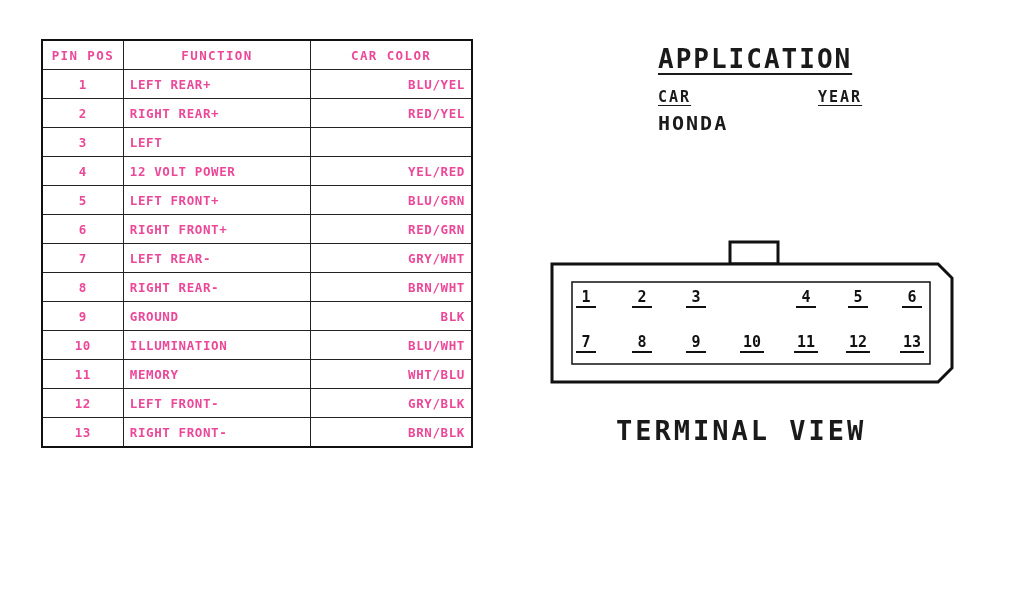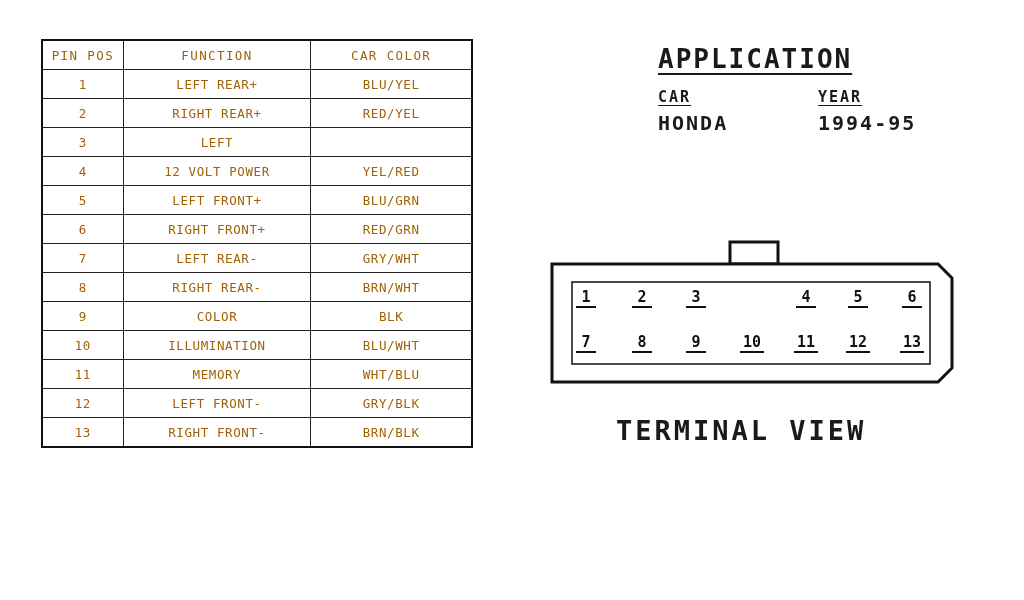--- a/index.html
+++ b/index.html
@@ -28,45 +28,45 @@
     width: 100%;
     border: 2px solid #111;
     background: #fff;
   }
   table.pin-table th,
   table.pin-table td {
     border: 1px solid #222;
     height: 28px;
     padding: 0 6px;
     font-size: 12.5px;
-    font-weight: normal;
+    font-weight: bold;
     letter-spacing: 0.6px;
-    color: #a16207;
+    color: #ec4899;
     font-family: "DejaVu Sans Mono", monospace;
   }
   table.pin-table thead th {
     text-align: center;
     letter-spacing: 1.4px;
     font-size: 12.5px;
   }
   table.pin-table th.c-pin { width: 76px; }
   table.pin-table th.c-fn  { width: 190px; }
   table.pin-table th.c-col { width: 166px; }
 
   td.cell-pin {
     text-align: center;
     font-size: 12px;
   }
   td.cell-fn {
-    text-align: center;
+    text-align: left;
     padding-left: 14px;
     letter-spacing: 1.1px;
   }
   td.cell-color {
-    text-align: center;
+    text-align: right;
     padding-left: 12px;
     letter-spacing: 1.1px;
   }
 
   
   #application {
     position: absolute;
     left: 650px;
     top: 44px;
     width: 300px;
@@ -176,21 +176,21 @@
         <td class="cell-fn">LEFT REAR-</td>
         <td class="cell-color">GRY/WHT</td>
       </tr>
       <tr>
         <td class="cell-pin">8</td>
         <td class="cell-fn">RIGHT REAR-</td>
         <td class="cell-color">BRN/WHT</td>
       </tr>
       <tr>
         <td class="cell-pin">9</td>
-        <td class="cell-fn">COLOR</td>
+        <td class="cell-fn">GROUND</td>
         <td class="cell-color">BLK</td>
       </tr>
       <tr>
         <td class="cell-pin">10</td>
         <td class="cell-fn">ILLUMINATION</td>
         <td class="cell-color">BLU/WHT</td>
       </tr>
       <tr>
         <td class="cell-pin">11</td>
         <td class="cell-fn">MEMORY</td>
@@ -212,21 +212,20 @@
 
 <div id="application">
   <div class="app-title">APPLICATION</div>
   <div class="app-cols">
     <div class="app-col-car">
       <div class="app-head">CAR</div>
       <div class="app-val">HONDA</div>
     </div>
     <div class="app-col-year">
       <div class="app-head">YEAR</div>
-      <div class="app-val">1994-95</div>
     </div>
   </div>
 </div>
 
 <div id="connector">
   <svg width="410" height="160" viewBox="0 0 410 160">
 
     <rect x="182" y="2" width="48" height="22" fill="#ffffff" stroke="#111" stroke-width="3"></rect>
 
     <path d="M 4 24 L 390 24 L 404 38 L 404 128 L 390 142 L 4 142 Z" fill="#ffffff" stroke="#111" stroke-width="3" stroke-linejoin="miter"></path>

